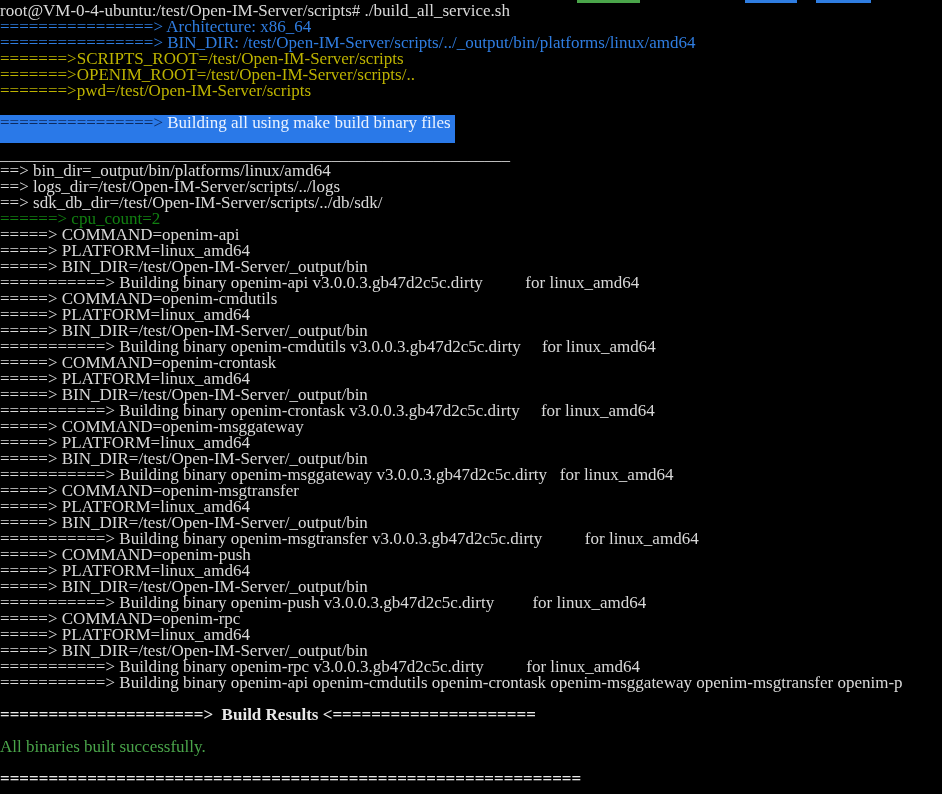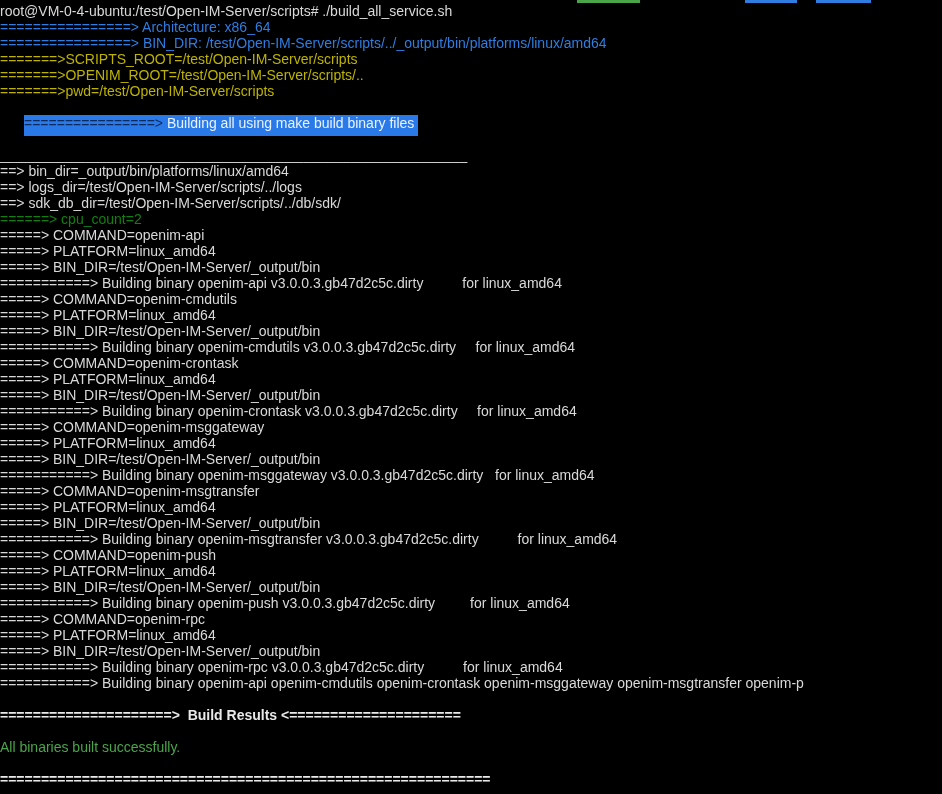--- a/index.html
+++ b/index.html
@@ -6,22 +6,22 @@
     margin: 0;
     padding: 0;
     background: #000000;
   }
   #screen {
     position: relative;
     width: 942px;
     height: 794px;
     background: #000000;
     overflow: hidden;
-    font-family: Liberation Sans, sans-serif;
-    font-size: 14px;
+    font-family: Liberation Serif, serif;
+    font-size: 17px;
     line-height: 16px;
     cursor: text;
   }
   #top-sliver {
     position: relative;
     height: 3px;
     width: 100%;
   }
   .sliver-frag {
     position: absolute;
@@ -31,22 +31,21 @@
   #term-lines {
     white-space: pre;
   }
   .term-line {
     height: 16px;
     white-space: pre;
   }
   .term-line span { white-space: pre; }
   .hl {
     display: inline-block;
-    height: 21px;
-    margin-left: 24px;
+    height: 28px;
   }
   .bold { font-weight: bold; }
 </style>
 </head>
 <body>
 
 <div id="screen">
   <div id="top-sliver">
       <div class="sliver-frag" style="left: 577px; width: 63px; background: rgb(74, 165, 74);"></div>
       <div class="sliver-frag" style="left: 745px; width: 52px; background: rgb(47, 125, 225);"></div>

